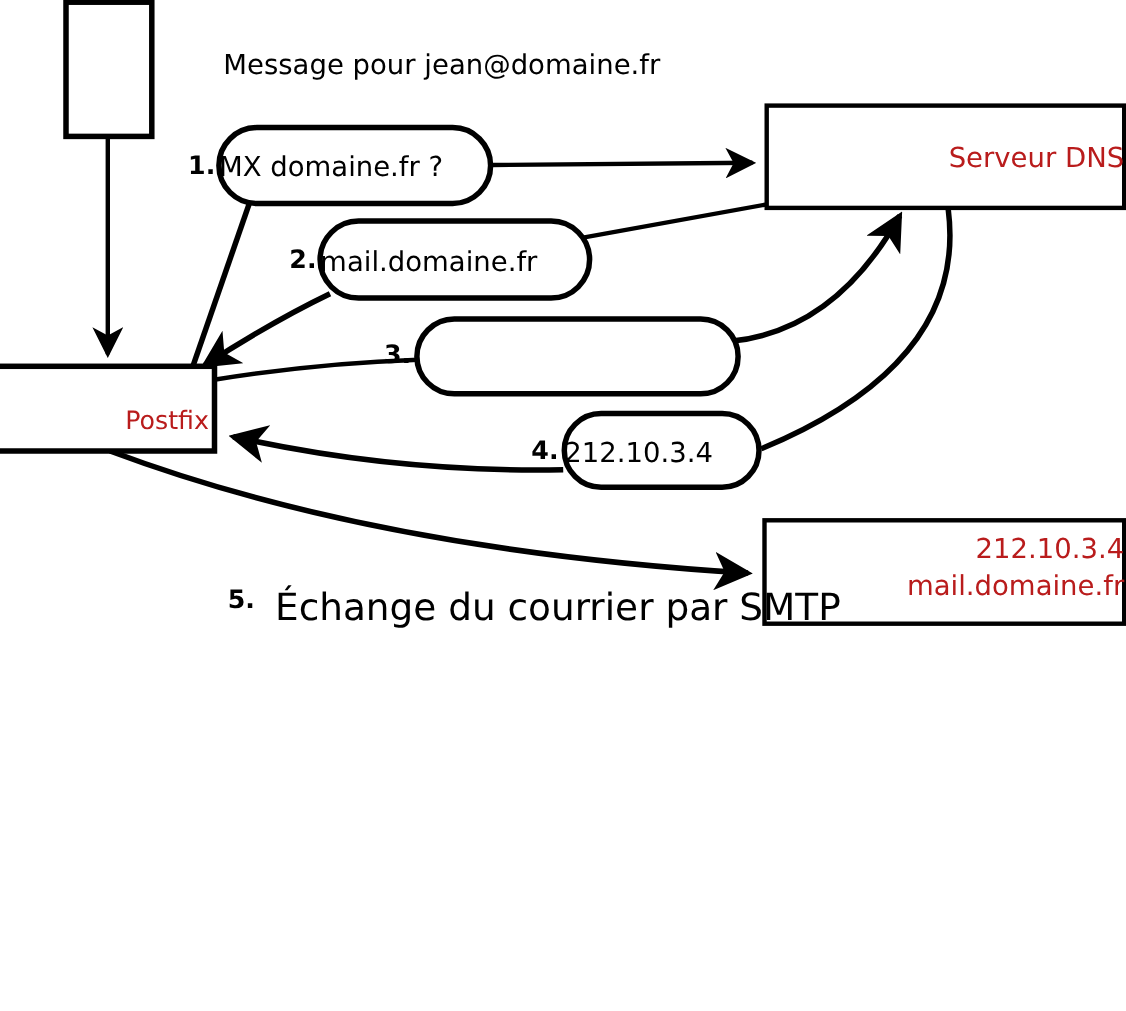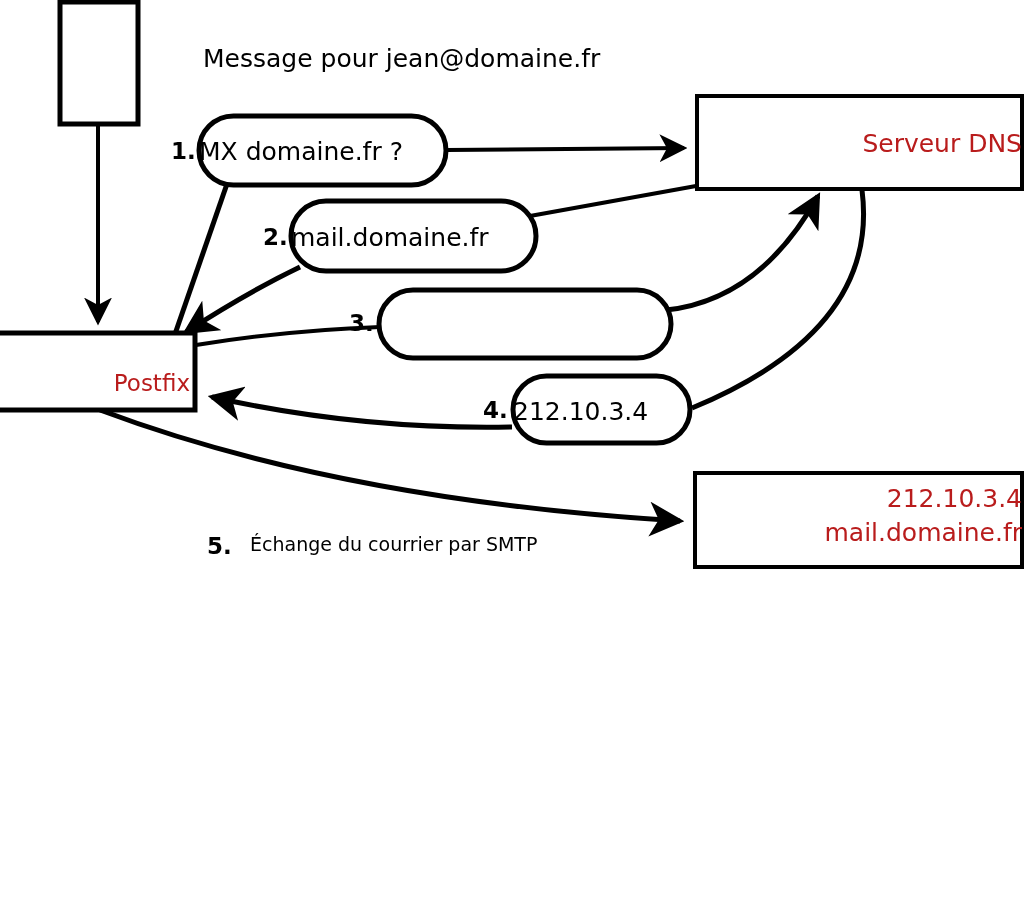--- a/index.html
+++ b/index.html
@@ -123,21 +123,21 @@
   <div class="step-num" style="left:171px; top:138px;">1.</div>
   <div class="step-num" style="left:263px; top:224px;">2.</div>
   <div class="step-num" style="left:349px; top:310px;">3.</div>
   <div class="step-num" style="left:483px; top:397px;">4.</div>
   <div class="step-num" style="left:207px; top:533px;">5.</div>
 
   <div class="bubble-label" style="left:199px; top:137px; width:247px;">MX domaine.fr ?</div>
   <div class="bubble-label" style="left:291px; top:223px; width:245px;">mail.domaine.fr</div>
   <div class="bubble-label" style="left:513px; top:397px; width:177px;">212.10.3.4</div>
 
-  <div class="caption" style="left:250px; top:533px; font-size:19px;">Échange du courrier par SMTP</div>
+  <div class="caption" style="left:250px; top:533px; font-size:34px;">Échange du courrier par SMTP</div>
 
   <div class="smtp-block">
     
     
     
     
     
     
     
   </div>

